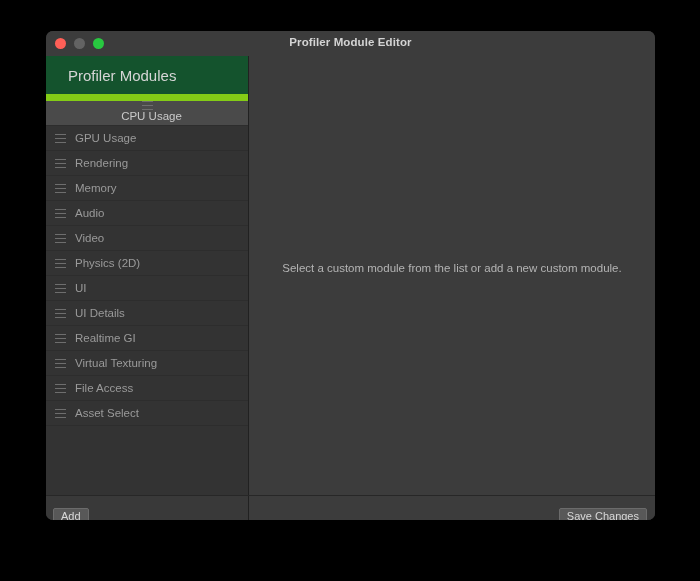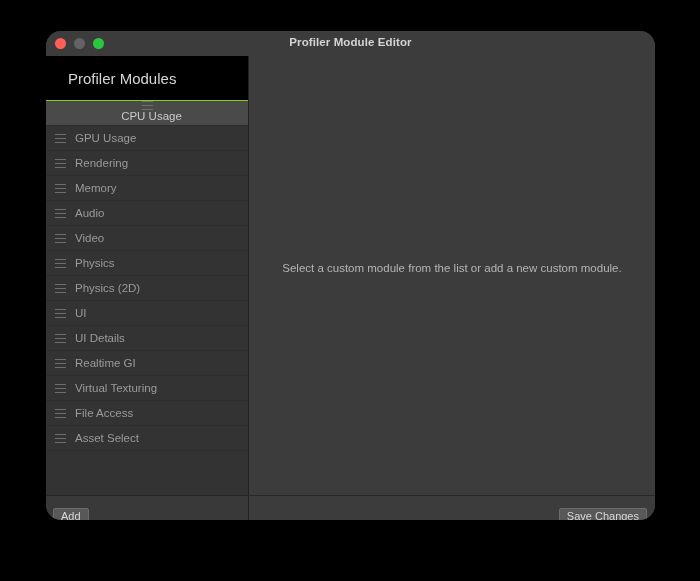--- a/index.html
+++ b/index.html
@@ -20,21 +20,21 @@
   }
 
   
   .window {
     position: absolute;
     left: 46px;
     top: 31px;
     width: 609px;
     height: 489px;
     background: #3c3c3c;
-    border-radius: 15px;
+    border-radius: 7px;
     overflow: hidden;
     box-shadow: 0 2px 10px rgba(0,0,0,0.65);
   }
 
   
   .titlebar {
     position: absolute;
     left: 0;
     top: 0;
     width: 609px;
@@ -86,26 +86,26 @@
     height: 439px;
     background: #333333;
     border-right: 1px solid #212121;
     box-sizing: border-box;
     position: relative;
     overflow: hidden;
   }
 
   .sidebar-header {
     height: 45px;
-    background: #000000;
+    background: #14532d;
     display: flex;
     align-items: center;
     padding-left: 22px;
     box-sizing: border-box;
-    border-bottom: 1px solid #84cc16;
+    border-bottom: 7px solid #84cc16;
   }
   .sidebar-header-label {
     font-size: 15px;
     color: #d6d6d6;
     font-weight: normal;
   }
 
   .module-list {
     position: relative;
   }
@@ -279,28 +279,20 @@
 
           <div class="module-row">
             <span class="drag-handle">
                 <i></i>
                 <i></i>
                 <i></i>
               </span>
             <span class="module-label">Video</span>
           </div>
 
-          <div class="module-row">
-            <span class="drag-handle">
-                <i></i>
-                <i></i>
-                <i></i>
-              </span>
-            <span class="module-label">Physics</span>
-          </div>
 
           <div class="module-row">
             <span class="drag-handle">
                 <i></i>
                 <i></i>
                 <i></i>
               </span>
             <span class="module-label">Physics (2D)</span>
           </div>
 

